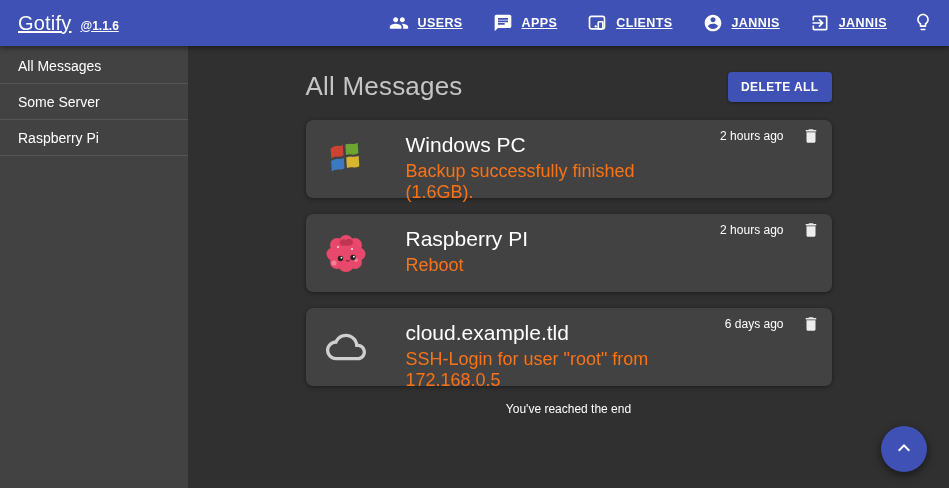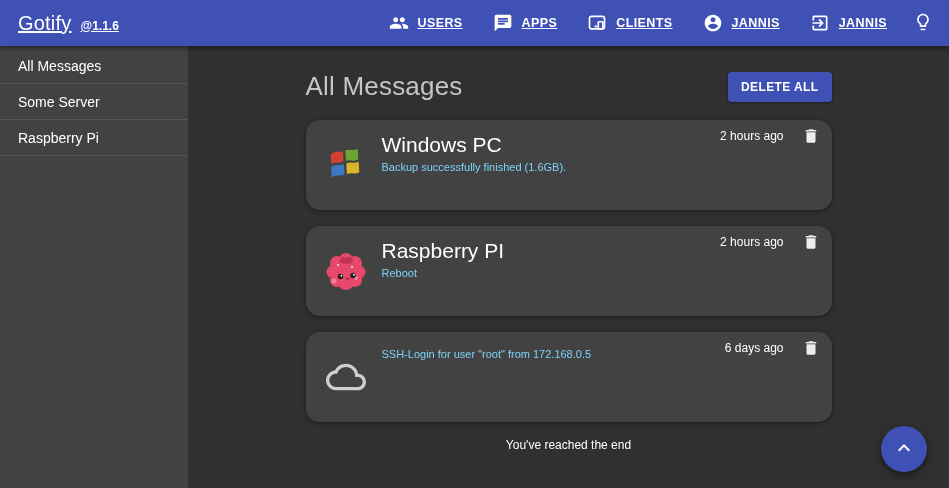--- a/index.html
+++ b/index.html
@@ -64,31 +64,32 @@
   }
   .page-title { font-size: 26px; font-weight: 400; color: #c5c5c5; letter-spacing: .2px; }
   .delete-all-btn {
     background: #3f51b5; color: #fff; border: none; border-radius: 4px;
     font-family: inherit; font-size: 12px; font-weight: 700; letter-spacing: .4px;
     padding: 8px 13px; cursor: pointer;
     box-shadow: 0 1px 3px rgba(0,0,0,0.4);
   }
 
   .card {
-    background: #424242; border-radius: 14px;
+    background: #424242; border-radius: 7px;
     box-shadow: 0 1px 4px rgba(0,0,0,0.45);
-    height: 90px; margin-bottom: 16px;
+    height: 78px; margin-bottom: 16px;
     display: flex; align-items: stretch;
     padding: 0 12px 0 20px;
+    gap: 24px;
   }
   .card-icon { width: 40px; height: 40px; align-self: center; flex: 0 0 40px; }
   .card-icon svg { width: 40px; height: 40px; display: block; }
   .card-body { flex: 1; padding: 12px 0 0 16px; min-width: 0; }
   .card-title { font-size: 21px; font-weight: 400; color: #fff; line-height: 1.2; }
-  .card-text { font-size: 11px; color: #7dd3fc; margin-top: 4px; }
+  .card-text { font-size: 18px; color: #f97316; margin-top: 4px; }
   .card-meta { display: flex; align-items: flex-start; padding-top: 7px; }
   .card-time { font-size: 12px; font-weight: 500; color: #fff; margin-right: 18px; line-height: 18px; }
   .trash-btn { background: none; border: none; cursor: pointer; padding: 0; display: flex; }
 
   .end-note { text-align: center; font-size: 12px; color: #ffffff; margin-top: 1px; }
 
   .fab {
     position: absolute; right: 22px; bottom: 16px;
     width: 46px; height: 46px; border-radius: 50%;
     background: #3f51b5; border: none; cursor: pointer;
@@ -246,20 +247,21 @@
       </div>
     </div>
 
     <div class="card">
       <div class="card-icon">
         <svg viewBox="0 0 24 24" fill="#cfcfcf">
             <path d="M19.35 10.04C18.67 6.59 15.64 4 12 4 9.11 4 6.6 5.64 5.35 8.04 2.34 8.36 0 10.91 0 14c0 3.31 2.69 6 6 6h13c2.76 0 5-2.24 5-5 0-2.64-2.05-4.78-4.65-4.96zM19 18H6c-2.21 0-4-1.79-4-4s1.79-4 4-4h.71C7.37 7.69 9.48 6 12 6c3.04 0 5.5 2.46 5.5 5.5v.5H19c1.66 0 3 1.34 3 3s-1.34 3-3 3z"></path>
           </svg>
       </div>
       <div class="card-body">
+        <div class="card-title">cloud.example.tld</div>
         <div class="card-text">SSH-Login for user "root" from 172.168.0.5</div>
       </div>
       <div class="card-meta">
         <span class="card-time">6 days ago</span>
         <button class="trash-btn">
           <span>
             <svg width="18" height="18" viewBox="0 0 24 24" fill="#ededed">
                 <path d="M6 19c0 1.1.9 2 2 2h8c1.1 0 2-.9 2-2V7H6v12zM19 4h-3.5l-1-1h-5l-1 1H5v2h14V4z"></path>
               </svg>
           </span>

